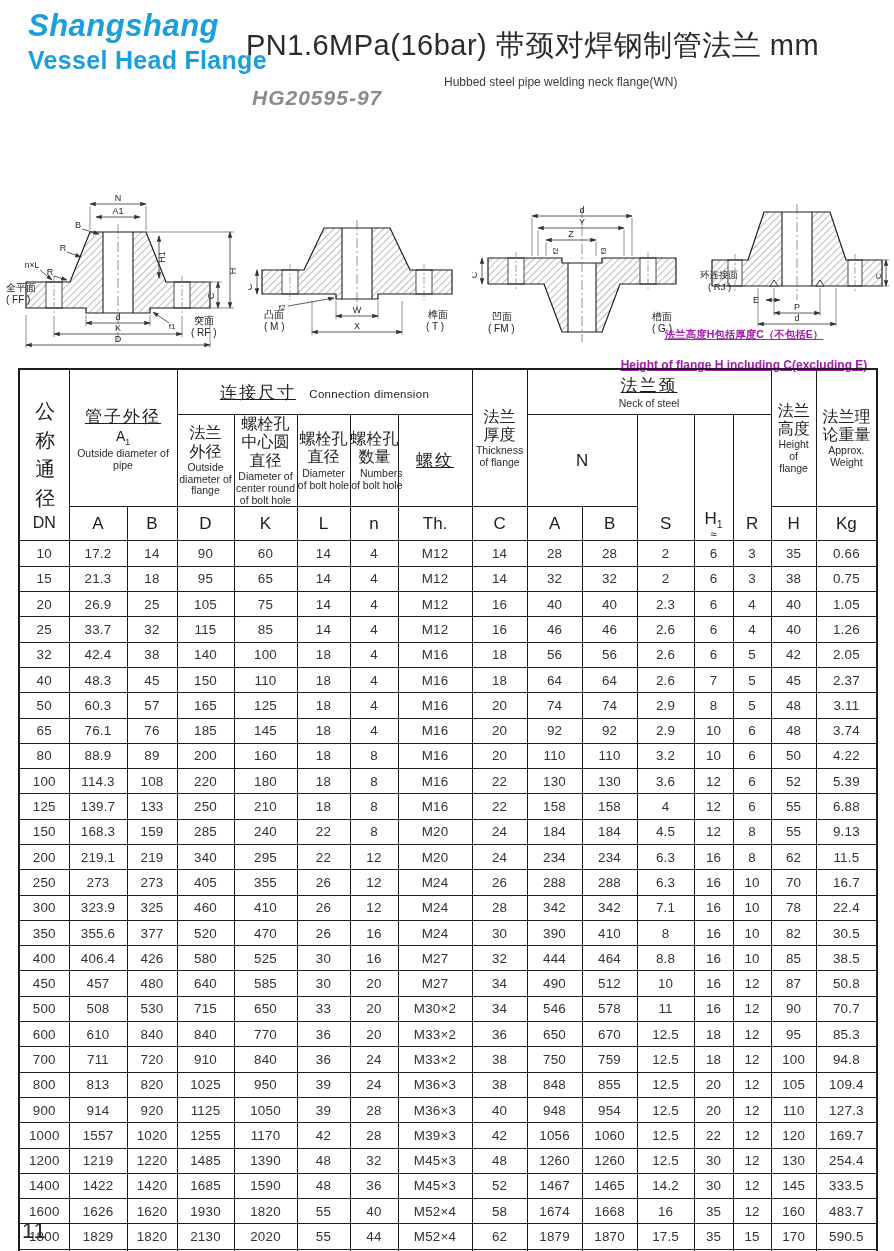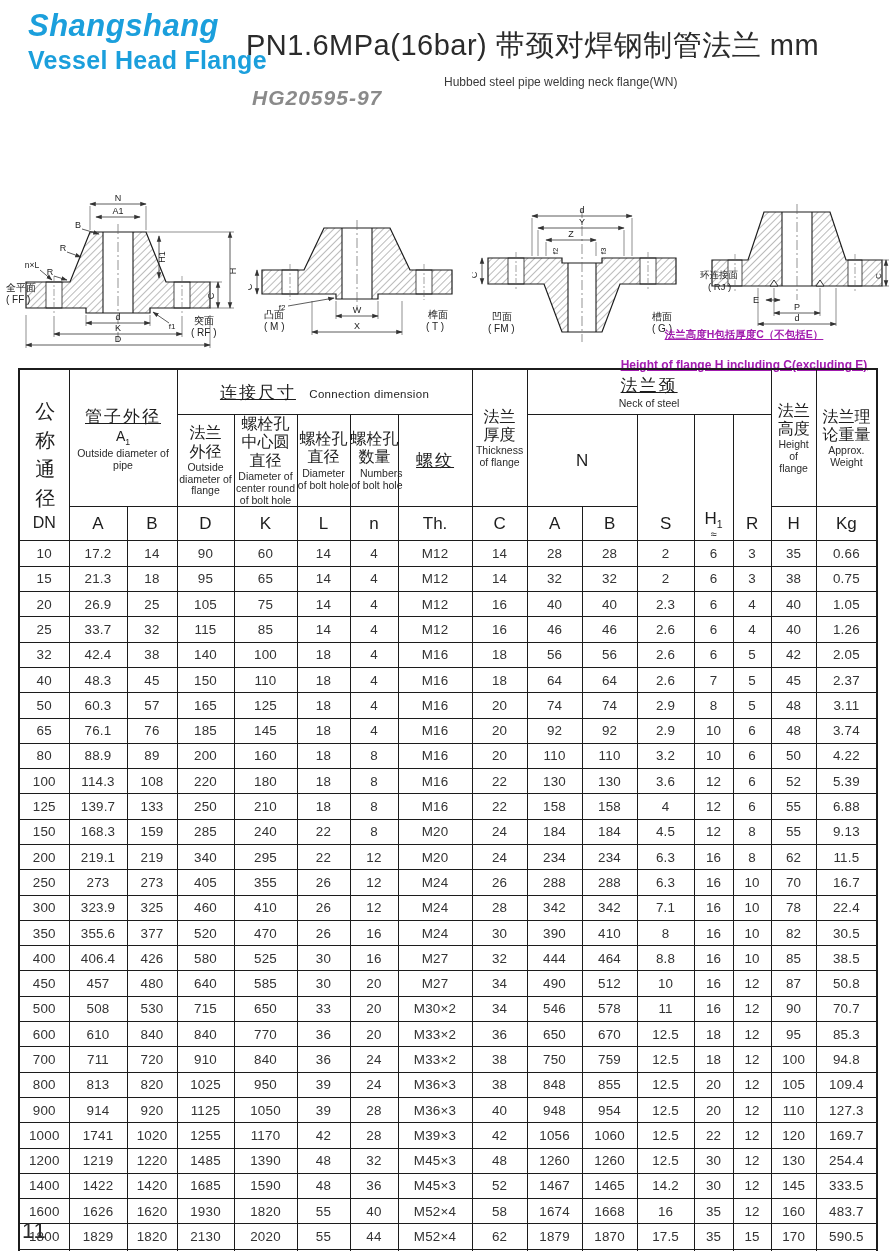--- a/index.html
+++ b/index.html
@@ -792,21 +792,21 @@
             <td>948</td>
             <td>954</td>
             <td>12.5</td>
             <td>20</td>
             <td>12</td>
             <td>110</td>
             <td>127.3</td>
           </tr>
           <tr>
             <td>1000</td>
-            <td>1741</td>
+            <td>1557</td>
             <td>1020</td>
             <td>1255</td>
             <td>1170</td>
             <td>42</td>
             <td>28</td>
             <td>M39×3</td>
             <td>42</td>
             <td>1056</td>
             <td>1060</td>
             <td>12.5</td>

